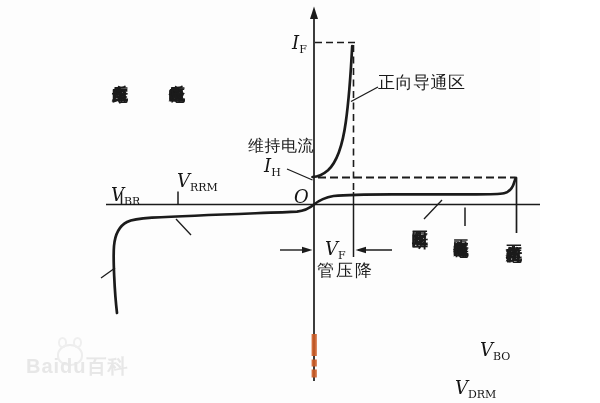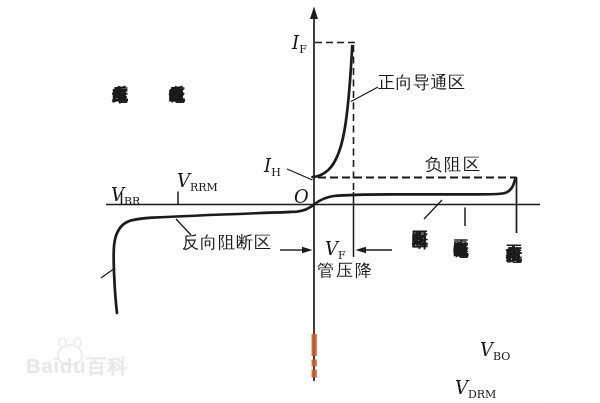--- a/index.html
+++ b/index.html
@@ -98,23 +98,22 @@
   <div class="sym big" style="left:264px;top:155px;">
     <span class="m">I</span><span class="s">H</span>
   </div>
   <div class="sym big" style="left:294px;top:186px;">
     <span class="m">O</span>
   </div>
   <div class="sym big" style="left:564px;top:193px;">
     <span class="m">V</span>
   </div>
 
+  <div class="hz" style="left:248px;top:138px;font-size:16px;">维持电流</div>
   <div class="hz" style="left:378px;top:74px;">正向导通区</div>
-  <div class="hz" style="left:425px;top:156px;letter-spacing:2px;">负阻区</div>
-  <div class="hz" style="left:182px;top:234px;letter-spacing:1px;">反向阻断区</div>
   <div class="hz" style="left:317px;top:262px;letter-spacing:2px;">管压降</div>
 
   <div class="sym" style="left:325px;top:228px;margin-top:12px;">
     <span class="m">V</span><span class="s">F</span>
   </div>
 
   <div class="vt" style="left:112px;top:72px;">反向击穿电压</div>
   <div class="sym" style="left:111px;top:186px;">
     <span class="m">V</span><span class="s">BR</span>
   </div>

